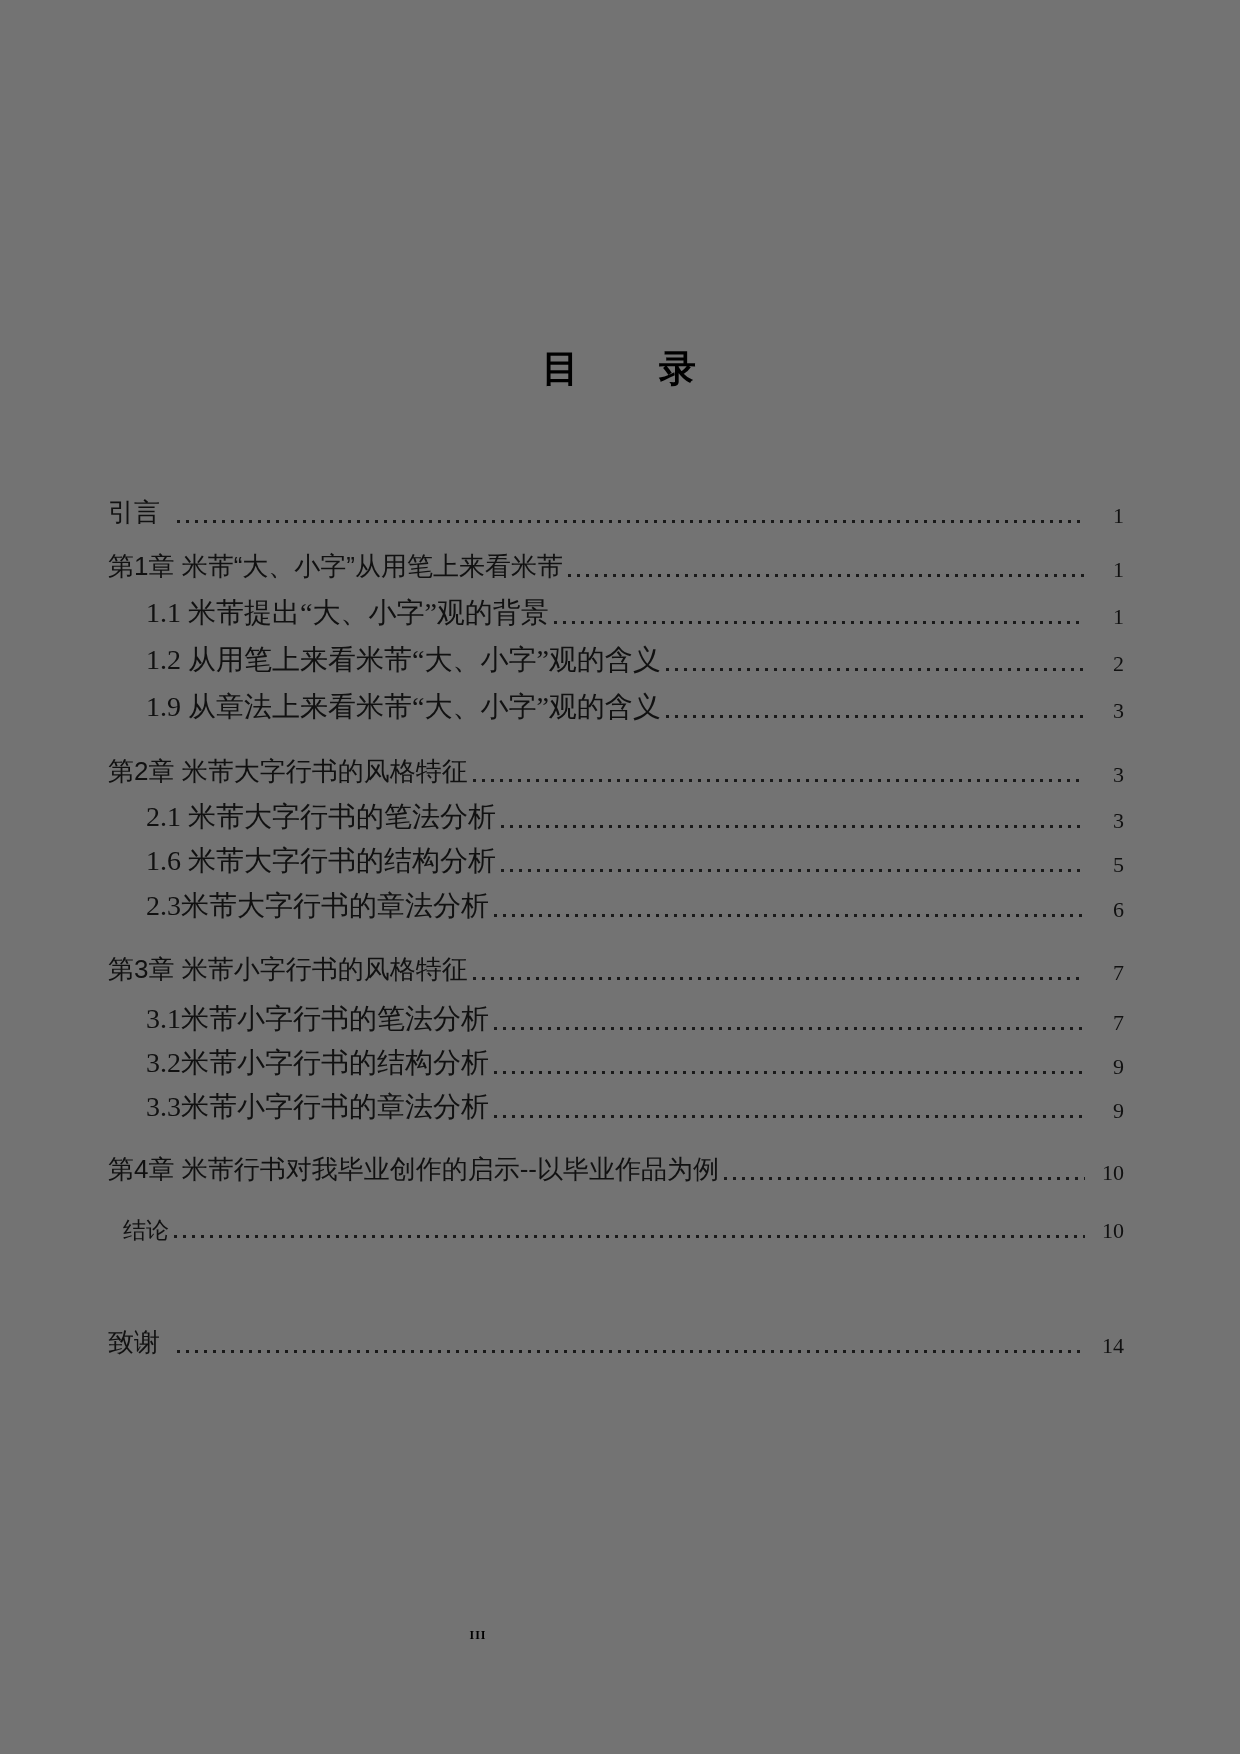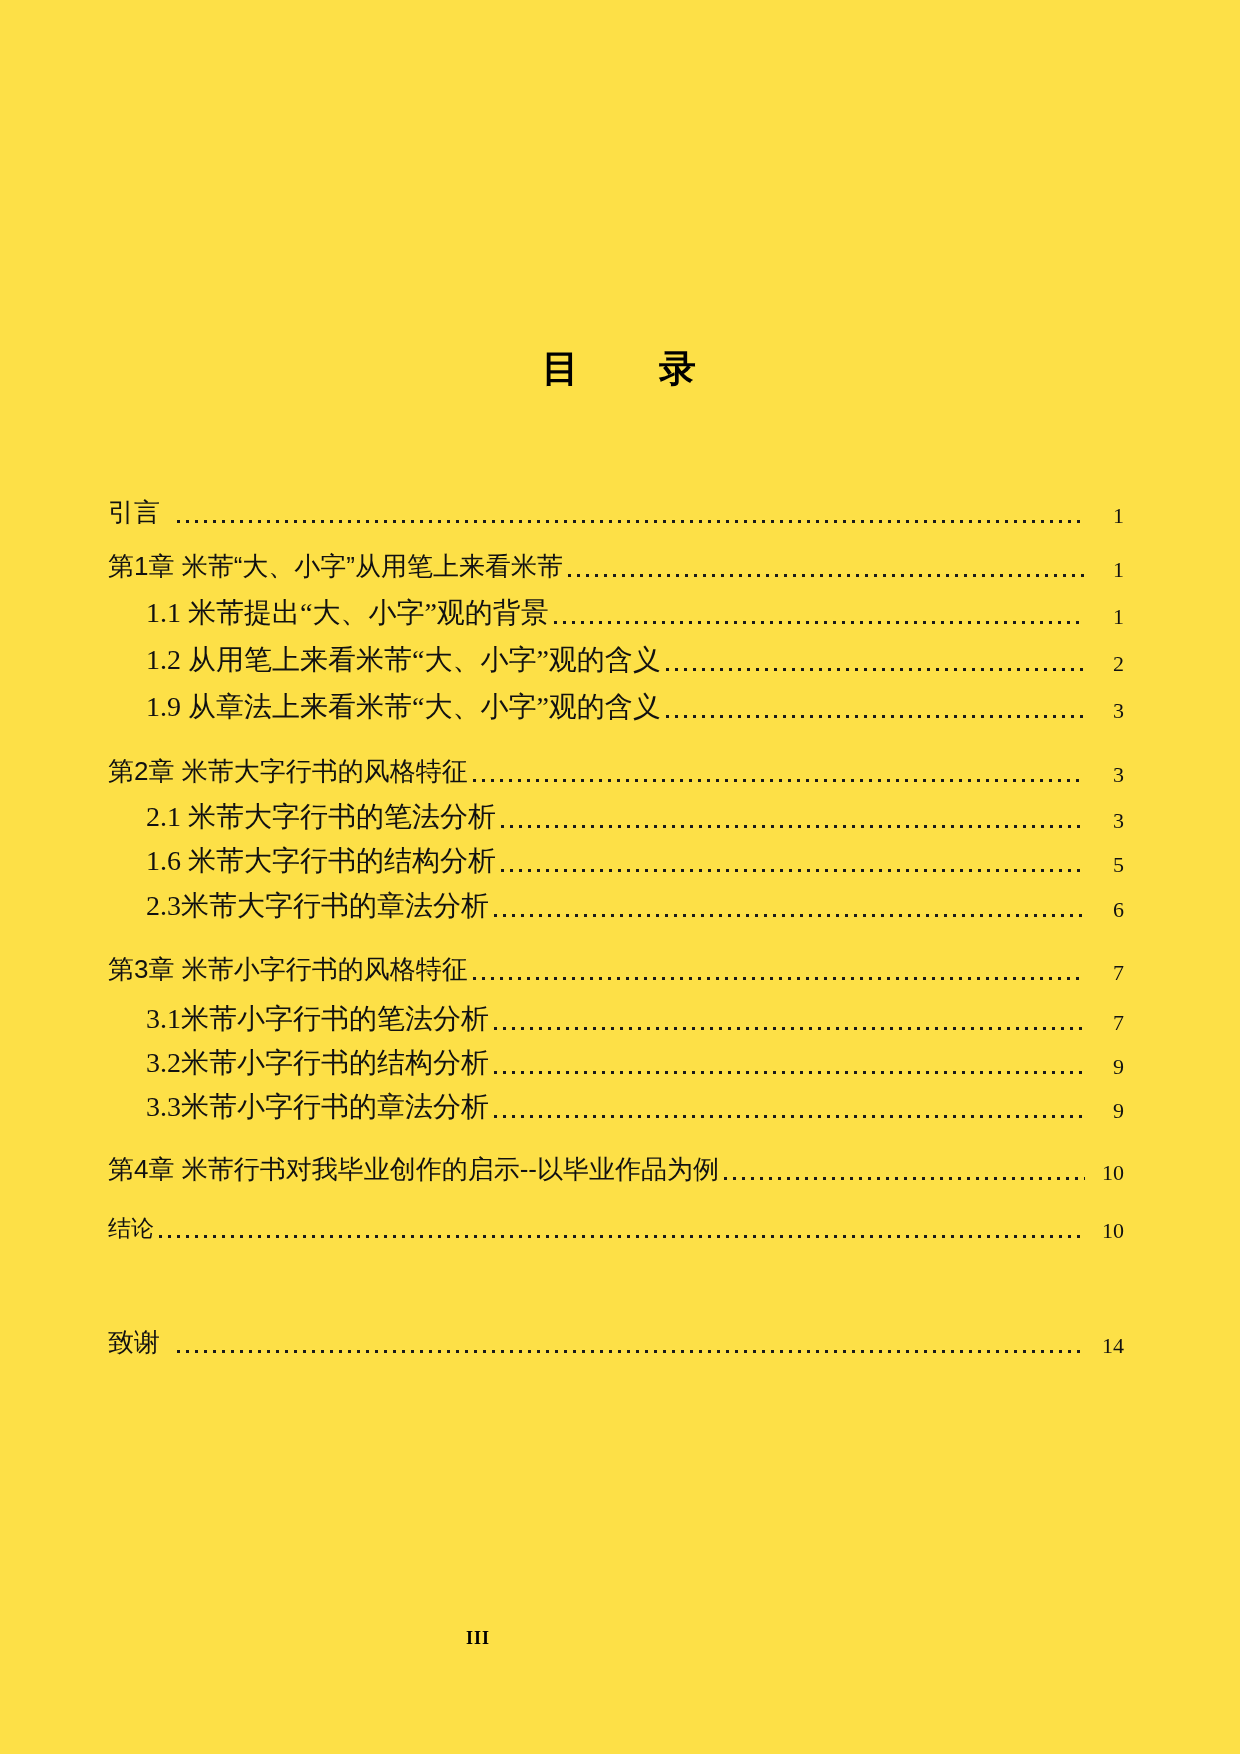--- a/index.html
+++ b/index.html
@@ -2,21 +2,21 @@
 <html><head>
 <meta charset="utf-8">
 <style>
   * { margin: 0; padding: 0; box-sizing: border-box; }
   html, body { background: #888; }
   .page {
     position: relative;
     width: 1240px;
     height: 1754px;
     margin: 0 auto;
-    background: #fde047;
+    background: #737373;
     font-family: "Liberation Serif", serif;
     color: #111;
     overflow: hidden;
   }
   .doc-title {
     position: absolute;
     top: 344px;
     left: 0;
     width: 100%;
     text-align: center;
@@ -35,23 +35,24 @@
     align-items: flex-end;
     white-space: nowrap;
   }
   .toc-row .label { flex: 0 0 auto; line-height: 1.15; }
   .toc-row.lv-top .label {
     font-family: "Liberation Sans", sans-serif;
     font-weight: normal;
     font-size: 26px;
   }
   .toc-row.lv-plain .label {
-    font-family: Liberation Mono, monospace;
+    font-family: Liberation Sans, sans-serif;
     font-weight: normal;
     font-size: 23px;
+    margin-left: 15px;
   }
   .toc-row.lv-sub { padding-left: 38px; }
   .toc-row.lv-sub .label {
     font-family: "Liberation Serif", serif;
     font-weight: normal;
     font-size: 28px;
   }
   .leader {
     flex: 1 1 auto;
     height: 3px;
@@ -72,21 +73,21 @@
     line-height: 1.15;
   }
   .footer-pagenum {
     position: absolute;
     top: 1628px;
     left: 458px;
     width: 40px;
     text-align: center;
     font-family: "Liberation Serif", serif;
     font-weight: bold;
-    font-size: 18px;
+    font-size: 12px;
     letter-spacing: 1px;
     color: #000;
   }
 </style>
 </head>
 <body>
 
 <div class="page">
 
   <div class="doc-title">目　　录</div>

